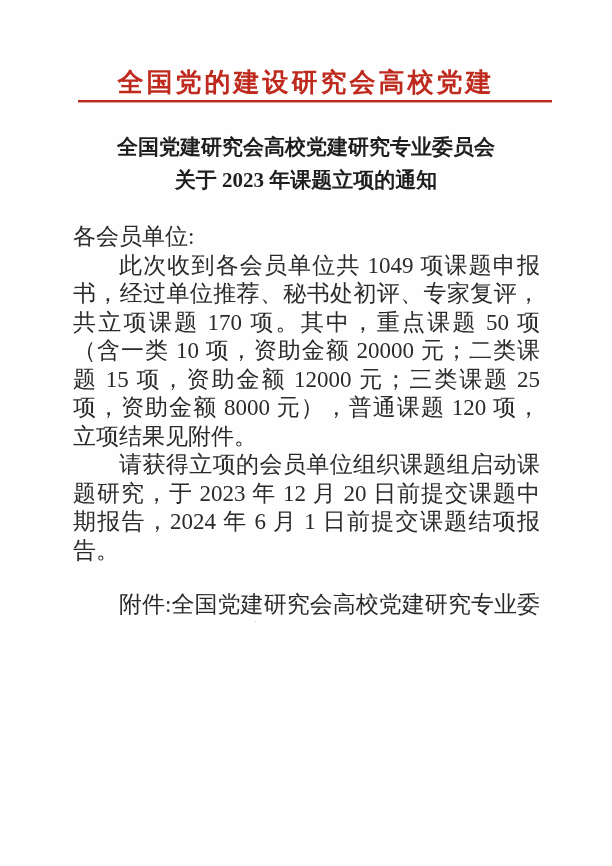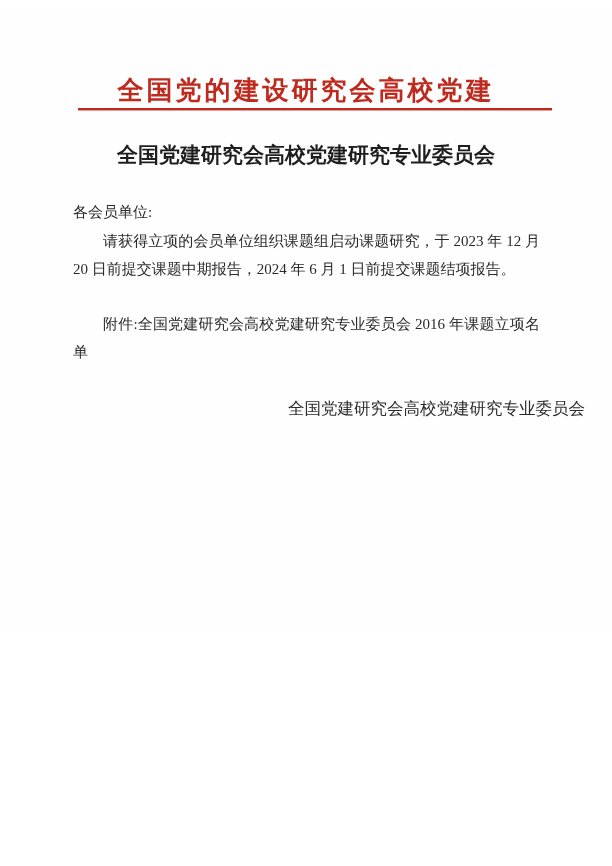--- a/index.html
+++ b/index.html
@@ -1,21 +1,21 @@
 <!DOCTYPE html>
 <html><head>
 <meta charset="utf-8">
 <style>
   * { margin: 0; padding: 0; box-sizing: border-box; }
   html, body { background: #ffffff; }
   .page {
     position: relative;
     width: 612px;
     height: 622px;
-    margin: 8px auto;
+    margin: 0 auto;
     background: #fefefe;
     overflow: hidden;
     font-family: "Liberation Serif", "DejaVu Serif", serif;
     color: #272727;
   }
   .letterhead {
     padding-top: 66px;
     text-align: center;
     color: #bf2a1e;
     font-weight: bold;
@@ -34,21 +34,21 @@
     margin-top: 28px;
     text-align: center;
     font-size: 21px;
     font-weight: bold;
     line-height: 33px;
     color: #1e1e1e;
   }
   .doc-title div { white-space: nowrap; }
   .body {
     margin: 26px 72px 0 73px;
-    font-size: 15px;
+    font-size: 23px;
     line-height: 28.5px;
     text-align: justify;
     color: #2a2a2a;
   }
   .salutation { text-align: left; }
   .para { text-indent: 2em; }
   .attachment { text-indent: 2em; margin-top: 26px; }
   .signature {
     margin: 28px 27px 0 auto;
     width: fit-content;
@@ -84,25 +84,27 @@
 
   <header>
     <div class="letterhead">
       <div>全国党的建设研究会高校党建</div>
     </div>
     <div class="red-rule"></div>
   </header>
 
   <h1 class="doc-title">
     <div>全国党建研究会高校党建研究专业委员会</div>
+    <div>关于 2023 年课题立项的通知</div>
   </h1>
 
   <main class="body">
     <p class="salutation">各会员单位:</p>
     <div id="paragraphs">
+        <p class="para">此次收到各会员单位共 1049 项课题申报书，经过单位推荐、秘书处初评、专家复评，共立项课题 170 项。其中，重点课题 50 项（含一类 10 项，资助金额 20000 元；二类课题 15 项，资助金额 12000 元；三类课题 25 项，资助金额 8000 元），普通课题 120 项，立项结果见附件。</p>
         <p class="para">请获得立项的会员单位组织课题组启动课题研究，于 2023 年 12 月 20 日前提交课题中期报告，2024 年 6 月 1 日前提交课题结项报告。</p>
       </div>
     <p class="attachment">附件:全国党建研究会高校党建研究专业委员会 2016 年课题立项名单</p>
   </main>
 
   <div class="signature">
     <div>全国党建研究会高校党建研究专业委员会</div>
   </div>
 
   <div class="seal">

